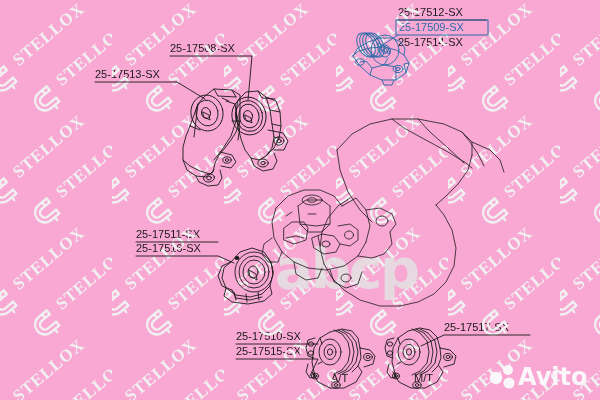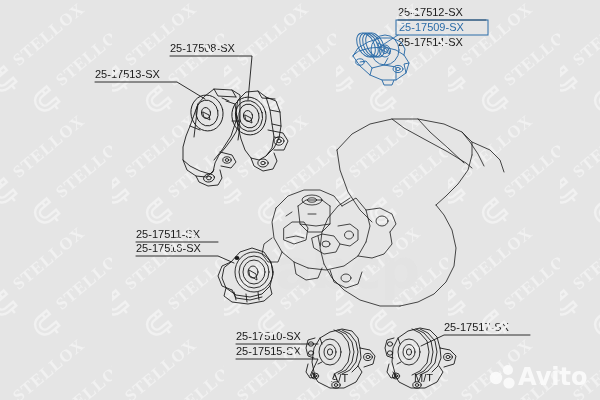--- a/index.html
+++ b/index.html
@@ -8,21 +8,21 @@
     padding: 0;
     background: #ffffff;
   }
   body {
     font-family: "Liberation Sans", sans-serif;
   }
   #stage {
     position: relative;
     width: 600px;
     height: 400px;
-    background: #e5e5e5;
+    background: #f9a8d4;
     overflow: hidden;
   }
   #watermark-layer,
   #diagram-layer,
   #label-layer,
   #brand-layer {
     position: absolute;
     left: 0;
     top: 0;
     width: 600px;

